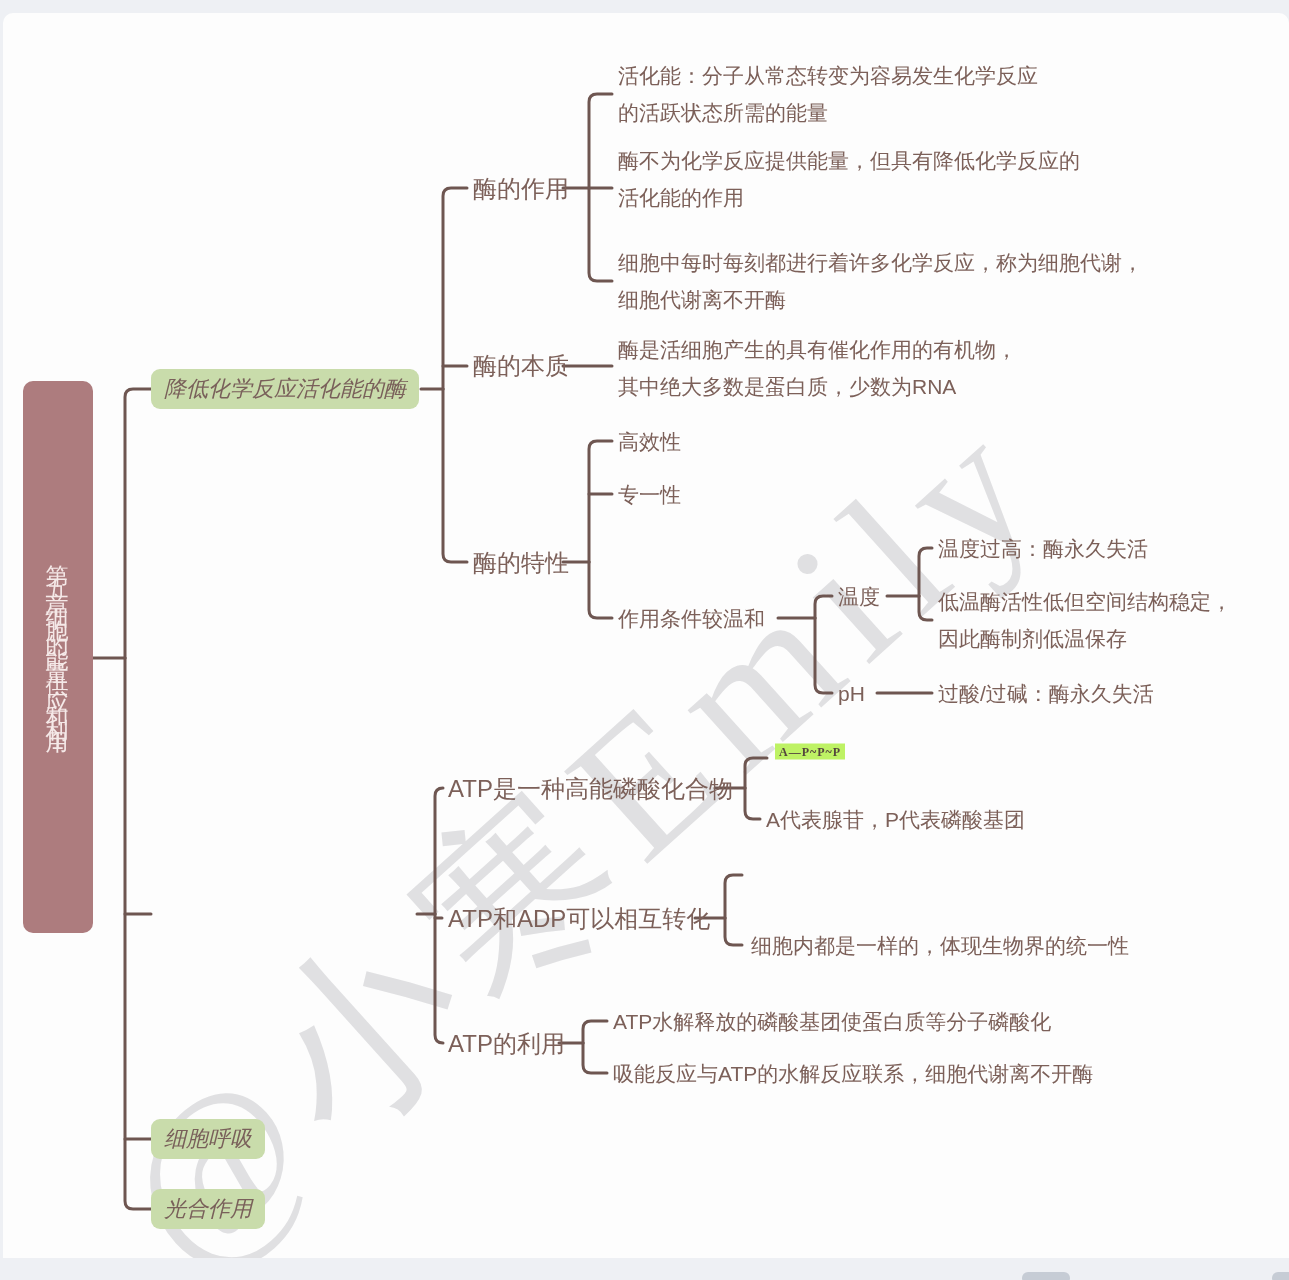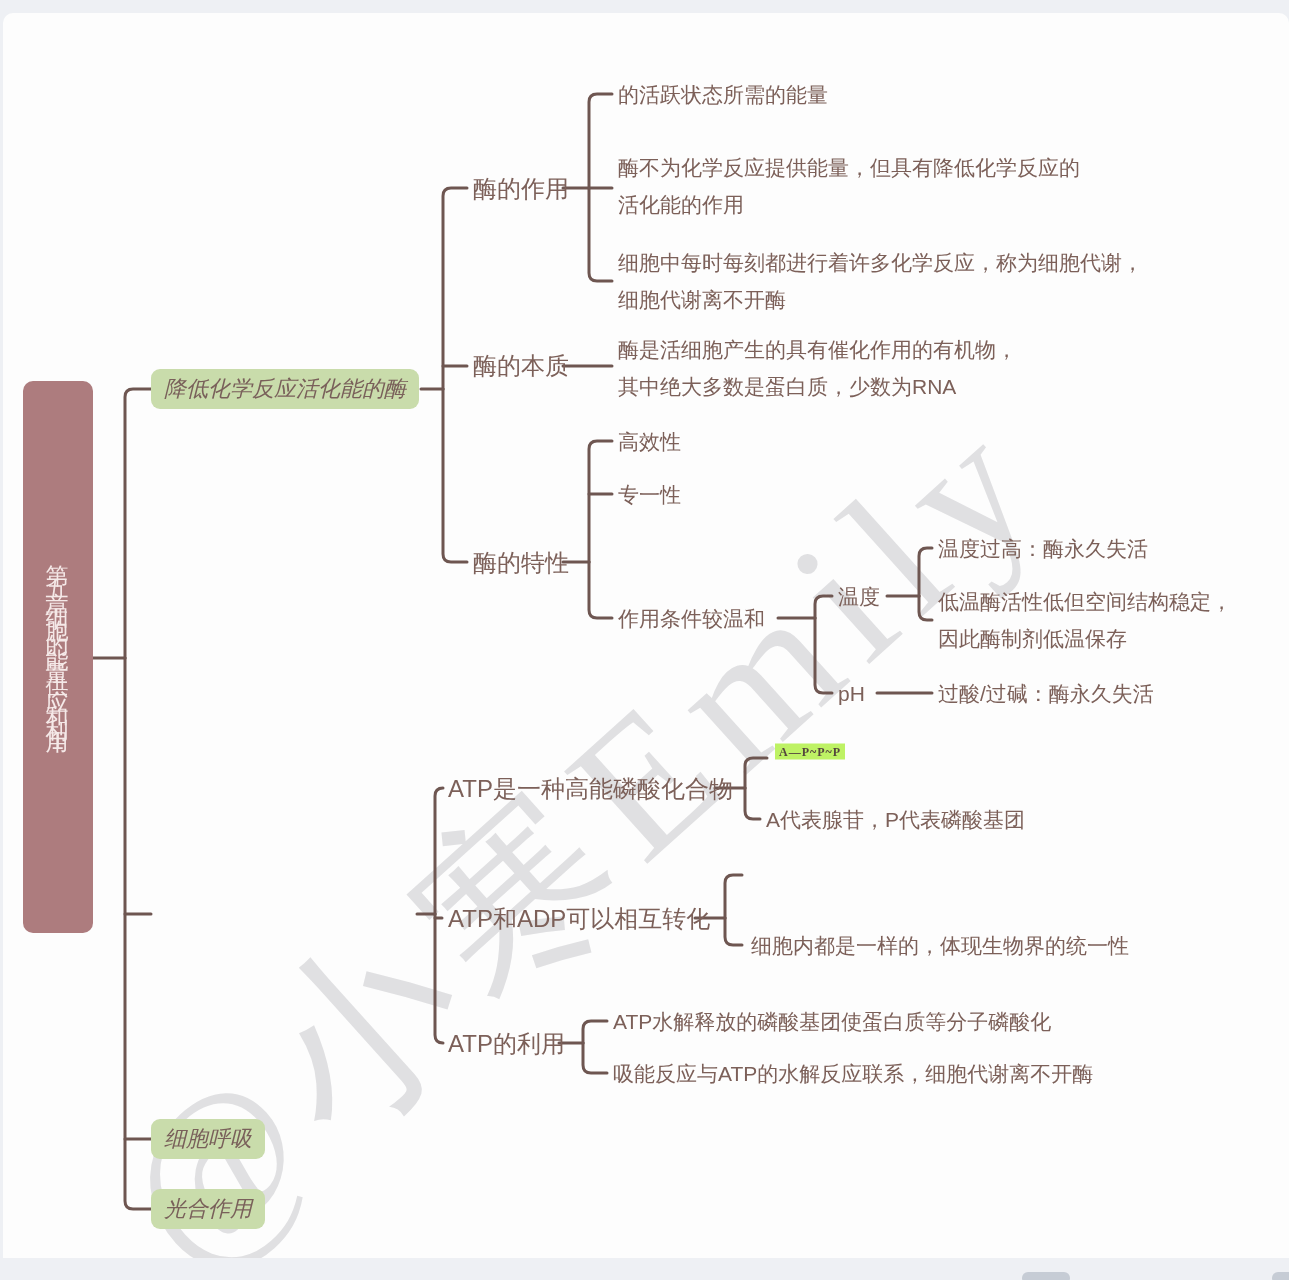--- a/index.html
+++ b/index.html
@@ -87,23 +87,24 @@
 
     <div class="node topic" style="left:148px;top:376px">降低化学反应活化能的酶</div>
     <div class="node topic" style="left:148px;top:1126px">细胞呼吸</div>
     <div class="node topic" style="left:148px;top:1196px">光合作用</div>
 
     <div class="node label" style="left:470px;top:175px">酶的作用</div>
     <div class="node label" style="left:470px;top:352px">酶的本质</div>
     <div class="node label" style="left:470px;top:549px">酶的特性</div>
 
     <div class="node" style="left:615px;top:81px">
+      <div>活化能：分子从常态转变为容易发生化学反应</div>
       <div>的活跃状态所需的能量</div>
     </div>
-    <div class="node" style="left:615px;top:173px">
+    <div class="node" style="left:615px;top:166px">
       <div>酶不为化学反应提供能量，但具有降低化学反应的</div>
       <div>活化能的作用</div>
     </div>
     <div class="node" style="left:615px;top:355px">
       <div>酶是活细胞产生的具有催化作用的有机物，</div>
       <div>其中绝大多数是蛋白质，少数为RNA</div>
     </div>
 
     <div class="node" style="left:615px;top:268px">
       <div>细胞中每时每刻都进行着许多化学反应，称为细胞代谢，</div>

